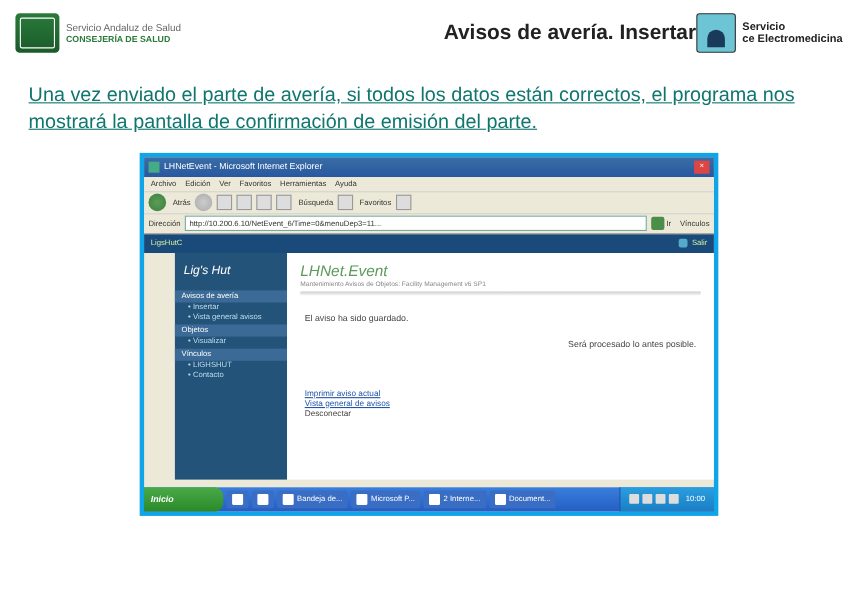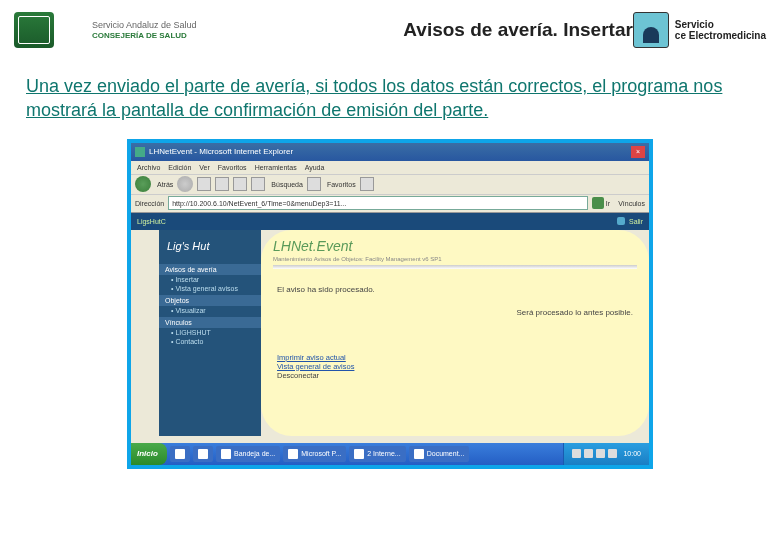--- a/index.html
+++ b/index.html
@@ -2,21 +2,21 @@
 <html><head>
 <meta charset="utf-8">
 <style>
   * { box-sizing: border-box; margin: 0; padding: 0; }
   body { width: 780px; height: 540px; background: #fff; font-family: Arial, sans-serif; position: relative; overflow: hidden; }
   
   .header { display: flex; align-items: center; padding: 8px 14px; height: 60px; }
   .logo-left { display: flex; align-items: center; gap: 6px; }
   .logo-icon { width: 40px; height: 36px; background: linear-gradient(#2a7a3a, #1a5a2a); border-radius: 4px; position: relative; }
   .logo-icon::before { content: ""; position: absolute; top: 4px; left: 4px; right: 4px; bottom: 4px; border: 1px solid #fff; border-radius: 2px; }
-  .logo-text { font-size: 9px; line-height: 1.2; color: #444; margin-left: 32px; }
+  .logo-text { font-size: 9px; line-height: 1.2; color: #444; }
   .logo-text .line1 { color: #666; }
   .logo-text .line2 { font-weight: bold; color: #2a7a3a; font-size: 8px; }
   
   .title { flex: 1; text-align: right; font-size: 19px; font-weight: bold; color: #222; }
   
   .logo-right { display: flex; align-items: center; gap: 6px; }
   .logo-right-icon { width: 36px; height: 36px; background: #6dc4d4; border: 1px solid #333; border-radius: 3px; position: relative; }
   .logo-right-icon::after { content: ""; position: absolute; bottom: 4px; left: 50%; transform: translateX(-50%); width: 16px; height: 16px; background: #1a3a5a; border-radius: 50% 50% 0 0; }
   .logo-right-text { font-size: 10px; font-weight: bold; color: #222; line-height: 1.1; }
   
@@ -47,35 +47,35 @@
   .app-bar-right { margin-left: auto; display: flex; align-items: center; gap: 4px; color: #d0f0a0; }
   .salir-icon { width: 8px; height: 8px; background: #5ac; border-radius: 2px; }
   
   .app-body { display: flex; height: 206px; }
   .app-sidebar { width: 102px; background: #24537a; color: #cfe; font-size: 7px; padding: 6px 0; margin-left: 28px; }
   .sb-logo { padding: 4px 8px 10px; font-style: italic; color: #fff; font-size: 11px; }
   .sb-section-title { background: #3a6a95; padding: 2px 6px; margin-top: 2px; font-size: 7px; color: #fff; }
   .sb-item { padding: 1px 6px 1px 12px; color: #bde; font-size: 7px; }
   .sb-item.bullet::before { content: "• "; }
   
-  .app-main { flex: 1; background: #fef9c3; border-radius: 31px; }
+  .app-main { flex: 1; background: #ffffff; }
   .main-header { padding: 8px 12px 4px; }
   .main-title { color: #5a9a5a; font-size: 14px; font-style: italic; }
   .main-sub { font-size: 6px; color: #888; margin-top: 2px; }
   .main-rule { height: 4px; background: linear-gradient(#ccc, #fff); margin-top: 3px; }
   
   .main-content { padding: 12px 16px; font-size: 8px; color: #444; }
   .main-msg1 { }
   .main-msg2 { margin-top: 14px; text-align: right; }
   .main-links { margin-top: 36px; font-size: 7.5px; }
   .main-links .lnk { color: #2255aa; text-decoration: underline; }
   .main-links .plain { color: #444; }
   
   .taskbar { position: absolute; bottom: 0; left: 0; right: 0; height: 22px; background: linear-gradient(#3a7edc, #245ec4); display: flex; align-items: center; }
-  .start { height: 100%; width: 36px; background: linear-gradient(#4aaa4a, #2a8a2a); color: #fff; display: flex; align-items: center; padding: 0 6px; font-size: 8px; font-weight: bold; font-style: italic; border-radius: 0 8px 8px 0; }
+  .start { height: 100%; width: 72px; background: linear-gradient(#4aaa4a, #2a8a2a); color: #fff; display: flex; align-items: center; padding: 0 6px; font-size: 8px; font-weight: bold; font-style: italic; border-radius: 0 8px 8px 0; }
   .tb-item { height: 16px; background: #3a6ec4; margin-left: 3px; border-radius: 2px; color: #fff; font-size: 7px; display: flex; align-items: center; padding: 0 5px; gap: 3px; }
   .tb-item .ic { width: 10px; height: 10px; background: #fff; border-radius: 1px; }
   .tray { margin-left: auto; height: 100%; background: linear-gradient(#2a9ee0, #1a7ec4); display: flex; align-items: center; padding: 0 8px; gap: 3px; border-left: 1px solid #1a5ab0; }
   .tray .ti { width: 9px; height: 9px; background: #ddd; border-radius: 1px; }
   .tray .clock { color: #fff; font-size: 7px; margin-left: 3px; }
 </style>
 </head>
 <body>
 
 <div class="header">
@@ -157,21 +157,21 @@
       <div class="sb-item bullet">LIGHSHUT</div>
       <div class="sb-item bullet">Contacto</div>
     </div>
     <div class="app-main">
       <div class="main-header">
         <div class="main-title">LHNet.Event</div>
         <div class="main-sub">Mantenimiento Avisos de Objetos: Facility Management v6 SP1</div>
         <div class="main-rule"></div>
       </div>
       <div class="main-content">
-        <div class="main-msg1">El aviso ha sido procesado.</div>
+        <div class="main-msg1">El aviso ha sido guardado.</div>
         <div class="main-msg2">Será procesado lo antes posible.</div>
         <div class="main-links">
           <div class="lnk">Imprimir aviso actual</div>
           <div class="lnk">Vista general de avisos</div>
           <div class="plain">Desconectar</div>
         </div>
       </div>
     </div>
   </div>
 

